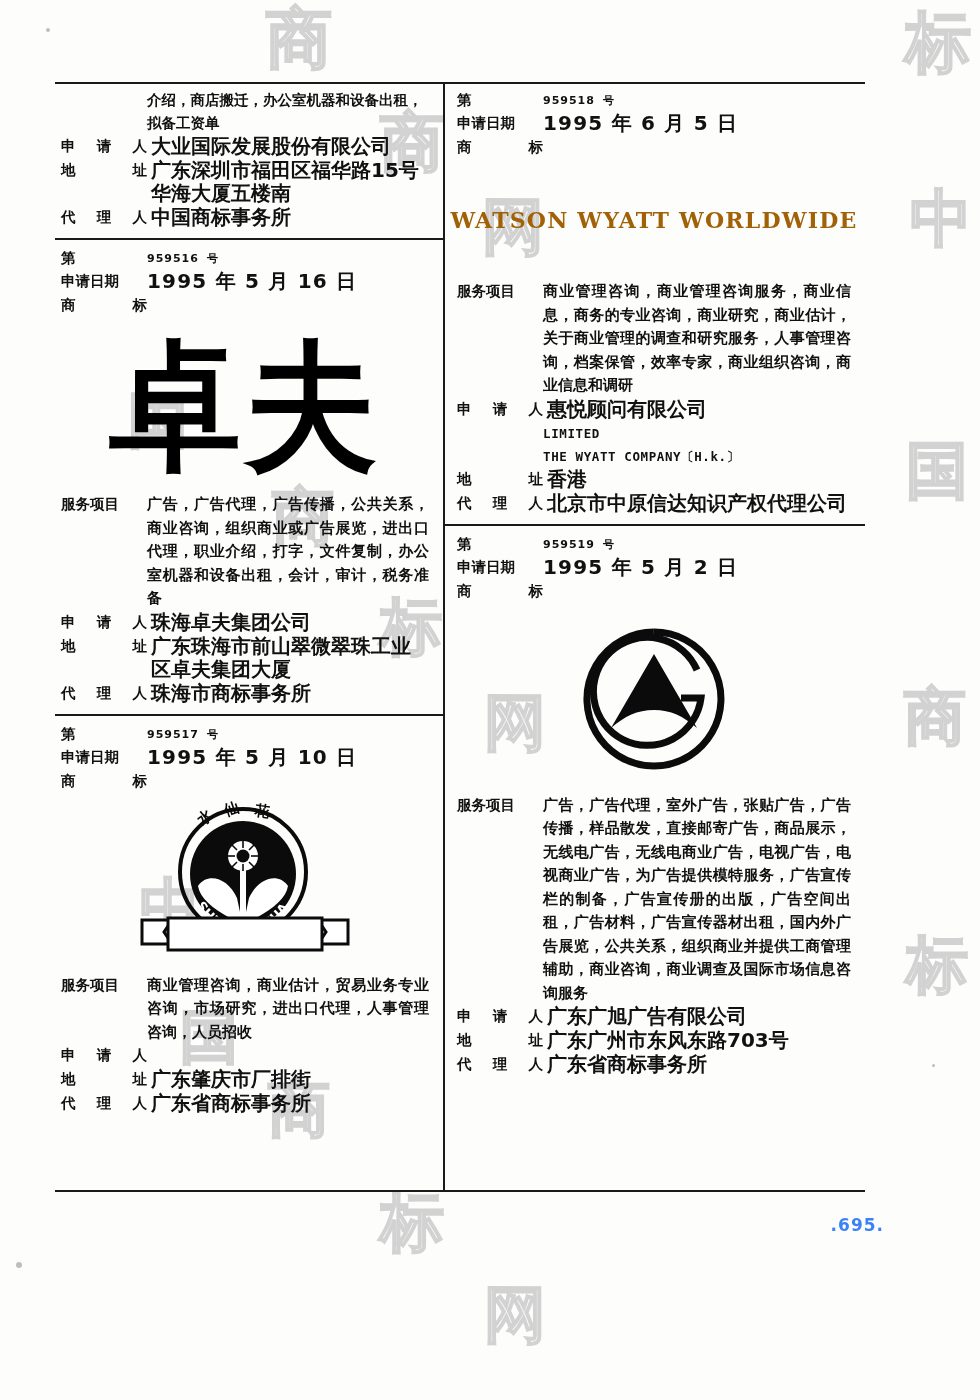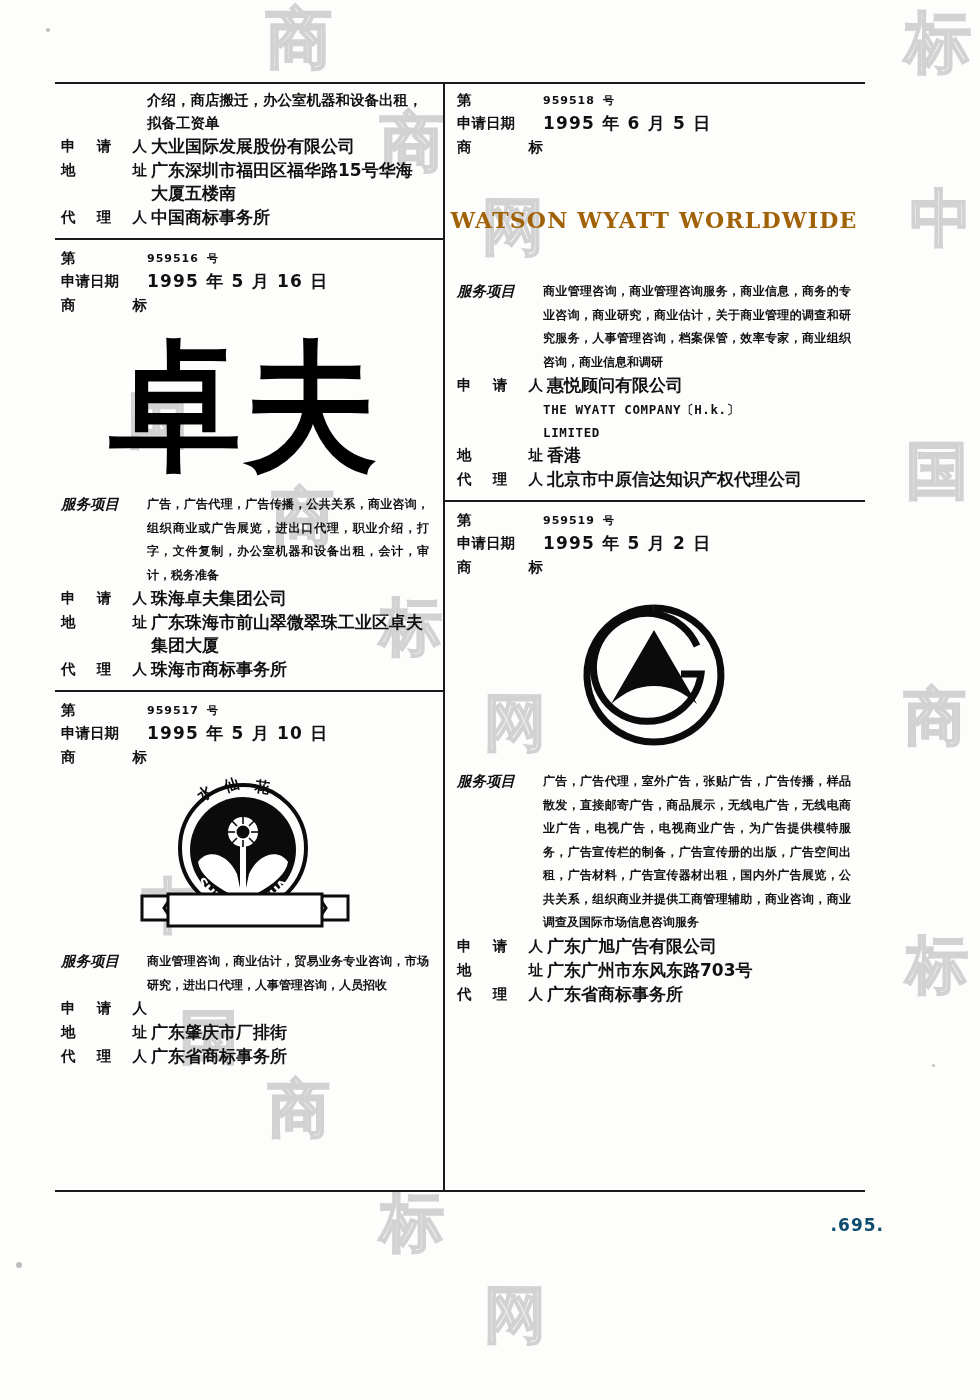--- a/index.html
+++ b/index.html
@@ -102,21 +102,21 @@
     flex: 0 0 86px;
     font-size: 14.5px;
     font-weight: 700;
     line-height: 23px;
     letter-spacing: 0;
     white-space: nowrap;
   }
   .flabel.sp2 { display: flex; justify-content: space-between; padding-right: 4px; }
   .fvalue {
     flex: 1 1 auto;
-    font-size: 17px;
+    font-size: 20px;
     font-weight: 700;
     line-height: 23px;
   }
   .fvalue.latin {
     font-family: "DejaVu Sans Mono", "Liberation Mono", monospace;
     font-size: 12.5px;
     letter-spacing: .6px;
   }
   .fvalue.sp { letter-spacing: 1.2px; }
   .cont {
@@ -135,24 +135,24 @@
   .reg-v {
     font-size: 11px;
     font-weight: 700;
     line-height: 23px;
     letter-spacing: 1px;
   }
   .services {
     display: flex;
     align-items: flex-start;
   }
-  .services .flabel { flex: 0 0 86px; font-style: italic; }
+  .services .flabel { flex: 0 0 86px; }
   .services .body {
     flex: 1 1 auto;
-    font-size: 12px;
+    font-size: 15px;
     font-weight: 700;
     line-height: 23.5px;
     text-align: justify;
   }
 
   
   .mark {
     position: relative;
     display: flex;
     align-items: center;
@@ -190,21 +190,21 @@
   #pagenum {
     position: absolute;
     left: 0; right: 0;
     top: 1215px;
     text-align: right;
     padding-right: 96px;
     font-family: "DejaVu Sans", "Liberation Sans", sans-serif;
     font-size: 17px;
     font-weight: 700;
     letter-spacing: 1px;
-    color: #0c4a6e;
+    color: #3b82f6;
     z-index: 3;
   }
 </style>
 </head>
 <body>
 
 <div id="page"></div>
 
 <div id="watermarks">
   <div class="wm" style="left:266px; top:6px; font-size:66px;">商</div>
@@ -445,24 +445,24 @@
         </div>
         <div class="field">
           <div class="flabel sp2">
               <span>申</span>
               <span>请</span>
               <span>人</span>
             </div>
           <div class="fvalue">惠悦顾问有限公司</div>
         </div>
         <div class="cont">
+          <span class="fvalue latin">LIMITED</span>
+        </div>
+        <div class="cont">
           <span class="fvalue latin">THE WYATT COMPANY〔H.k.〕</span>
-        </div>
-        <div class="cont">
-          <span class="fvalue latin">LIMITED</span>
         </div>
         <div class="field">
           <div class="flabel sp2">
               <span>地</span>
               <span>址</span>
             </div>
           <div class="fvalue">香港</div>
         </div>
         <div class="field">
           <div class="flabel sp2">

